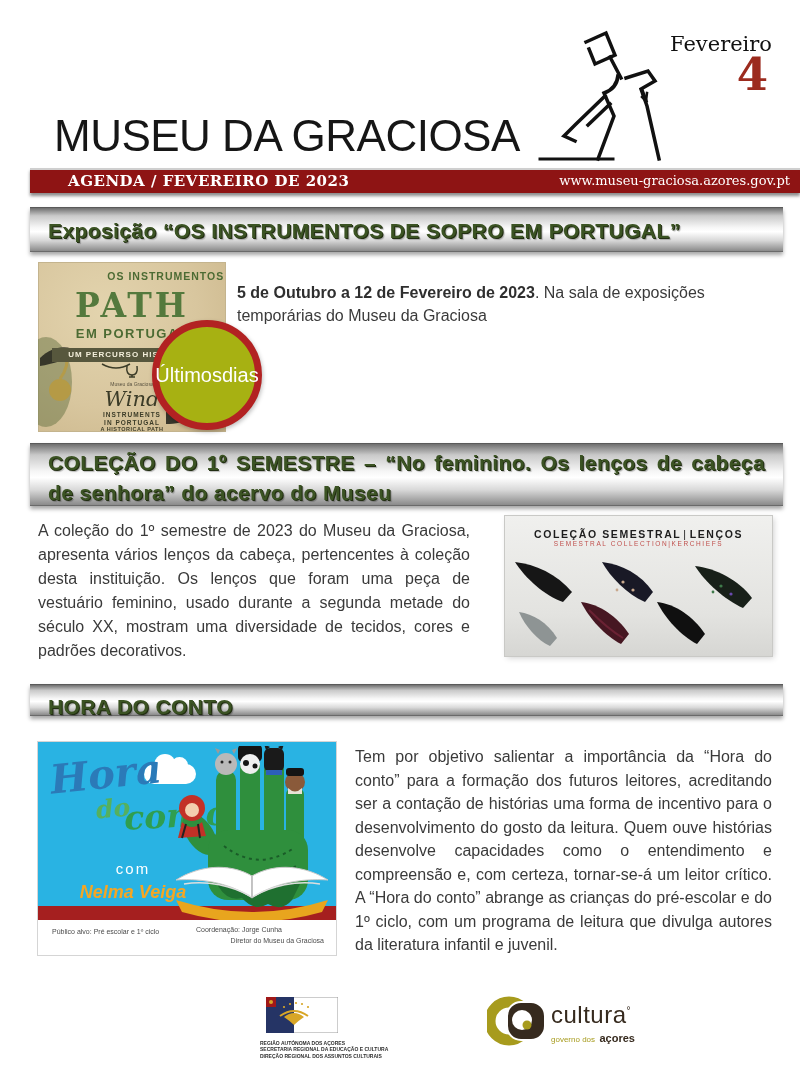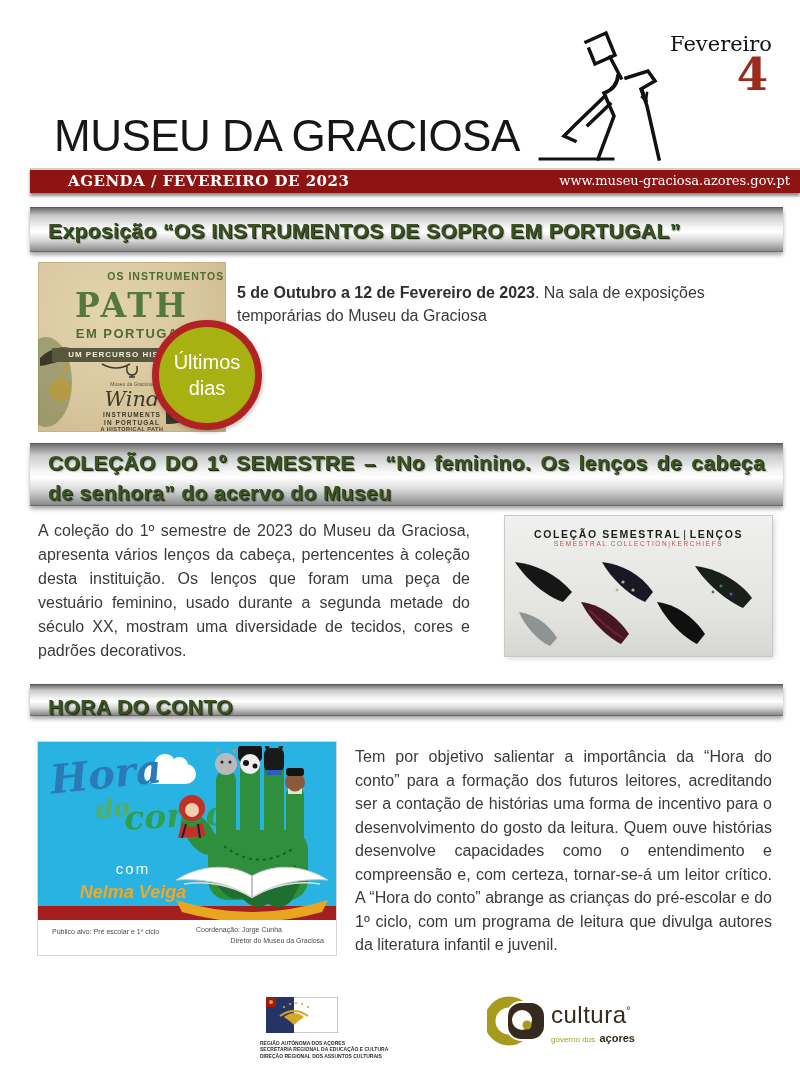--- a/index.html
+++ b/index.html
@@ -71,21 +71,21 @@
   #pst-en1 { top:149px; font-size:6.5px; font-weight:bold; letter-spacing:1px; color:#3c3c28; }
   #pst-en2 { top:157px; font-size:6.5px; font-weight:bold; letter-spacing:1px; color:#3c3c28; }
   #pst-en3 { top:164px; font-size:5.5px; font-weight:bold; letter-spacing:.5px; color:#3c3c28; }
 
   #expo-text { left:237px; top:281px; width:535px; font-size:16px; line-height:1.45; color:#3a3a3a; }
   #expo-text b { color:#2f2f2f; }
 
   #badge {
     left:152px; top:320px; width:110px; height:110px; border-radius:50%;
     background:#a7b112; border:7px solid #b22222;
-    display:flex; flex-direction:column; align-items:center; justify-content:center;
+    display:flex; align-items:center; justify-content:center;
     color:#fff; font-size:20px; line-height:1.3; 
     box-shadow:1px 2px 4px rgba(0,0,0,.25);
   }
 
   
   #colecao-paragraph {
     left:38px; top:519px; width:432px; font-size:16px; line-height:1.5;
     text-align:justify; color:#3a3a3a;
   }
   #kerchief-photo {

